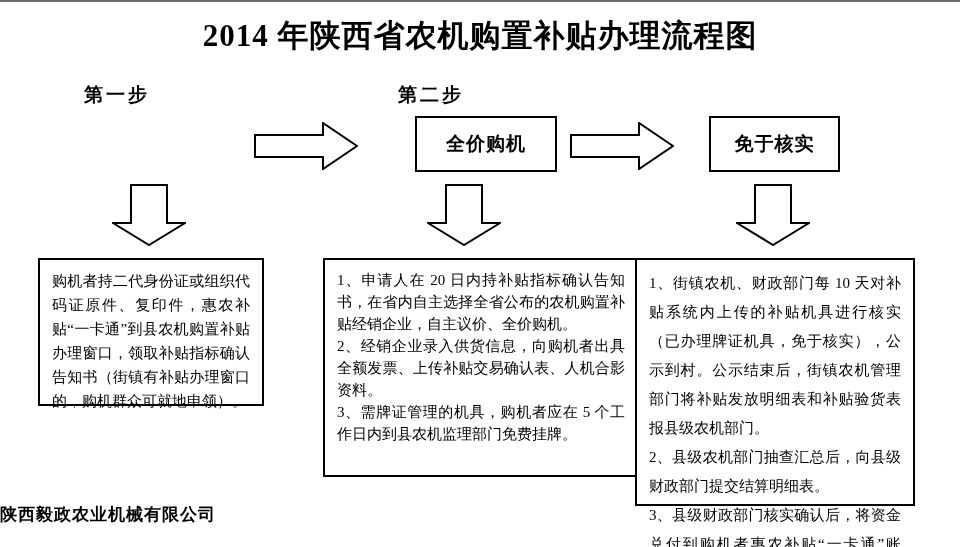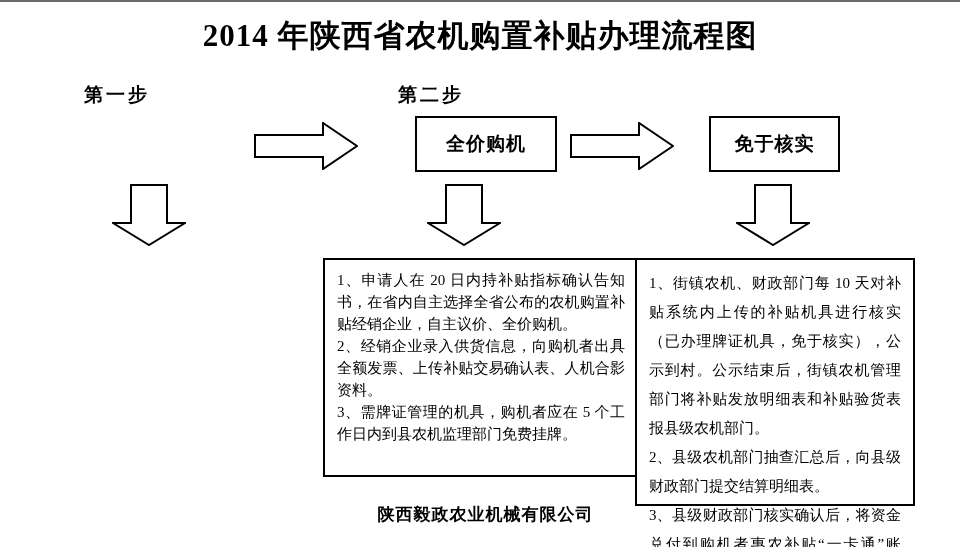--- a/index.html
+++ b/index.html
@@ -60,25 +60,23 @@
     padding: 9px 12px;
     font-size: 15px;
     text-align: justify;
     white-space: pre-wrap;
   }
   .detail-box.d1 { left: 38px;  width: 226px; height: 148px; line-height: 24px; }
   .detail-box.d2 { left: 323px; width: 316px; height: 219px; line-height: 22px; }
   .detail-box.d3 { left: 635px; width: 280px; height: 248px; line-height: 29px; }
   .footer {
     position: absolute; top: 503px; left: 0; width: 944px;
-    text-align: center;
     font-family: "Liberation Sans", "DejaVu Sans", sans-serif;
     font-size: 17px; font-weight: bold;
     letter-spacing: 1px;
-    padding-left: 27px;
   }
 </style>
 </head>
 <body>
 
 <div class="canvas">
 
   <div class="top-edge"></div>
 
   <div class="title">2014 年陕西省农机购置补贴办理流程图</div>
@@ -103,20 +101,21 @@
   <svg class="arrow-down a1" viewBox="0 0 74 62">
     <polygon points="19,1 55,1 55,39 73,39 37,61 1,39 19,39" fill="#ffffff" stroke="#000000" stroke-width="2"></polygon>
   </svg>
   <svg class="arrow-down a2" viewBox="0 0 74 62">
     <polygon points="19,1 55,1 55,39 73,39 37,61 1,39 19,39" fill="#ffffff" stroke="#000000" stroke-width="2"></polygon>
   </svg>
   <svg class="arrow-down a3" viewBox="0 0 74 62">
     <polygon points="19,1 55,1 55,39 73,39 37,61 1,39 19,39" fill="#ffffff" stroke="#000000" stroke-width="2"></polygon>
   </svg>
 
+  <div class="detail-box d1">购机者持二代身份证或组织代码证原件、复印件，惠农补贴“一卡通”到县农机购置补贴办理窗口，领取补贴指标确认告知书（街镇有补贴办理窗口的，购机群众可就地申领）。</div>
   <div class="detail-box d2">1、申请人在 20 日内持补贴指标确认告知书，在省内自主选择全省公布的农机购置补贴经销企业，自主议价、全价购机。
 2、经销企业录入供货信息，向购机者出具全额发票、上传补贴交易确认表、人机合影资料。
 3、需牌证管理的机具，购机者应在 5 个工作日内到县农机监理部门免费挂牌。</div>
   <div class="detail-box d3">1、街镇农机、财政部门每 10 天对补贴系统内上传的补贴机具进行核实（已办理牌证机具，免于核实），公示到村。公示结束后，街镇农机管理部门将补贴发放明细表和补贴验货表报县级农机部门。
 2、县级农机部门抽查汇总后，向县级财政部门提交结算明细表。
 3、县级财政部门核实确认后，将资金兑付到购机者惠农补贴“一卡通”账户。</div>
 
   <div class="footer">陕西毅政农业机械有限公司</div>
 
 </div>

